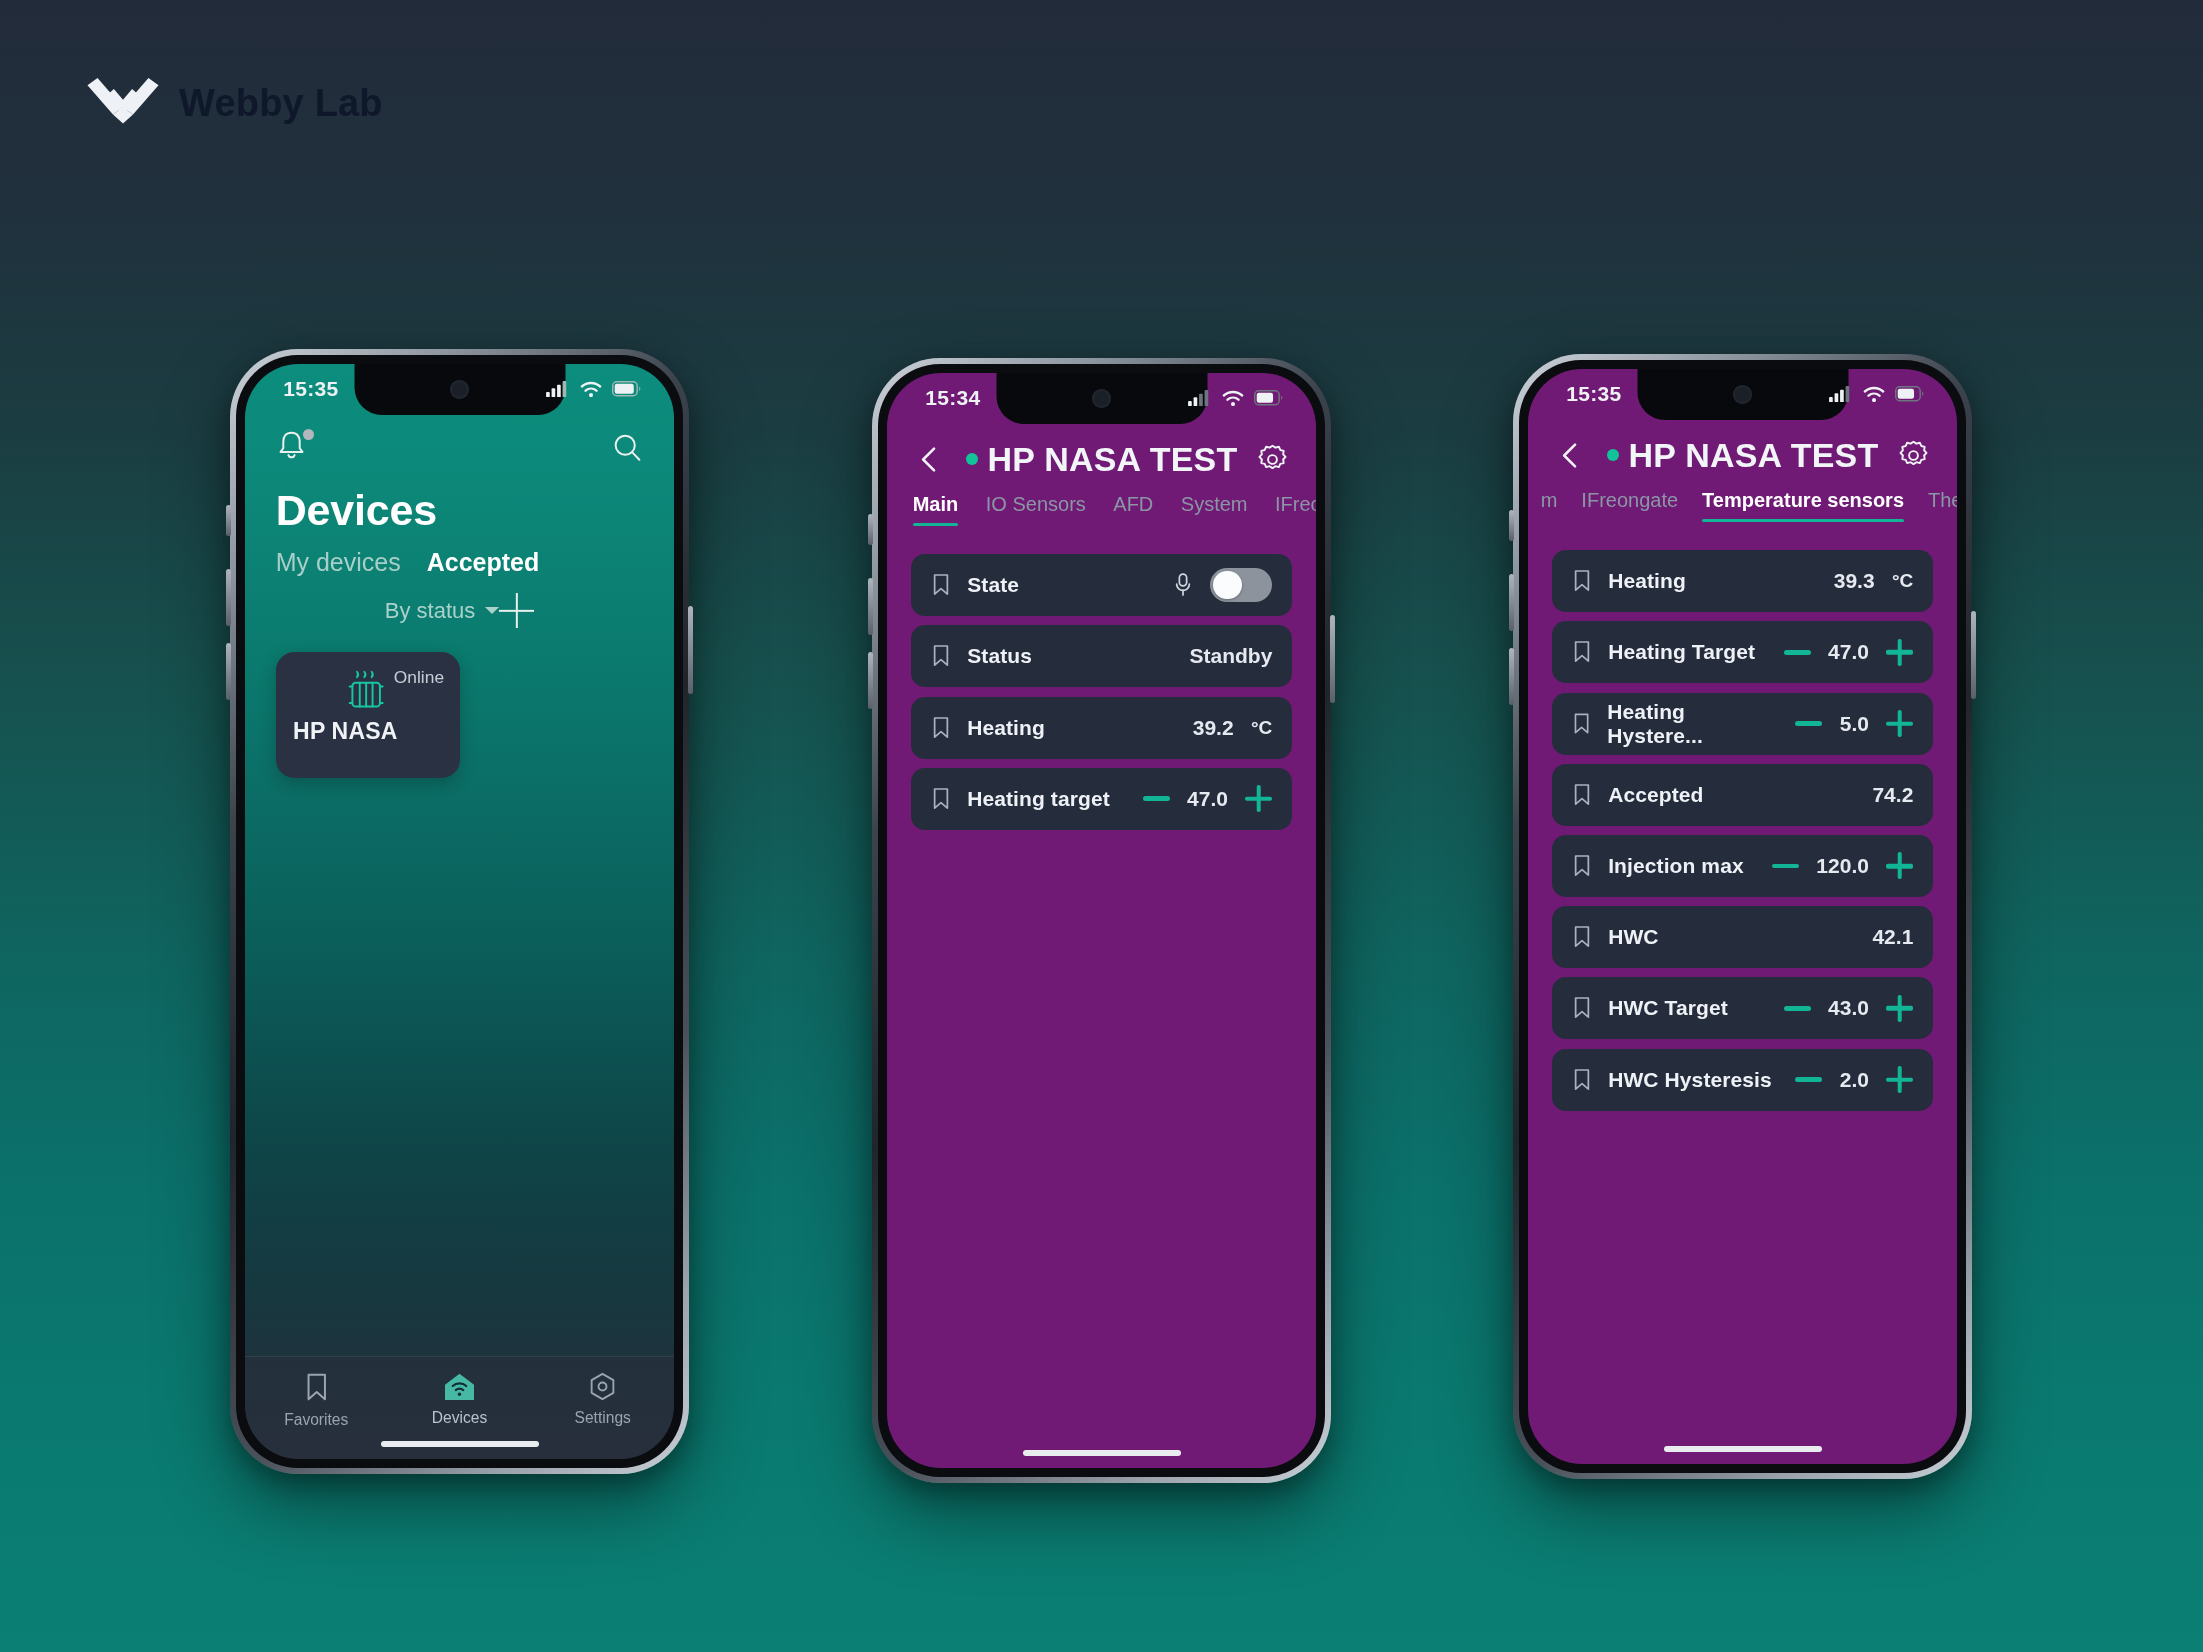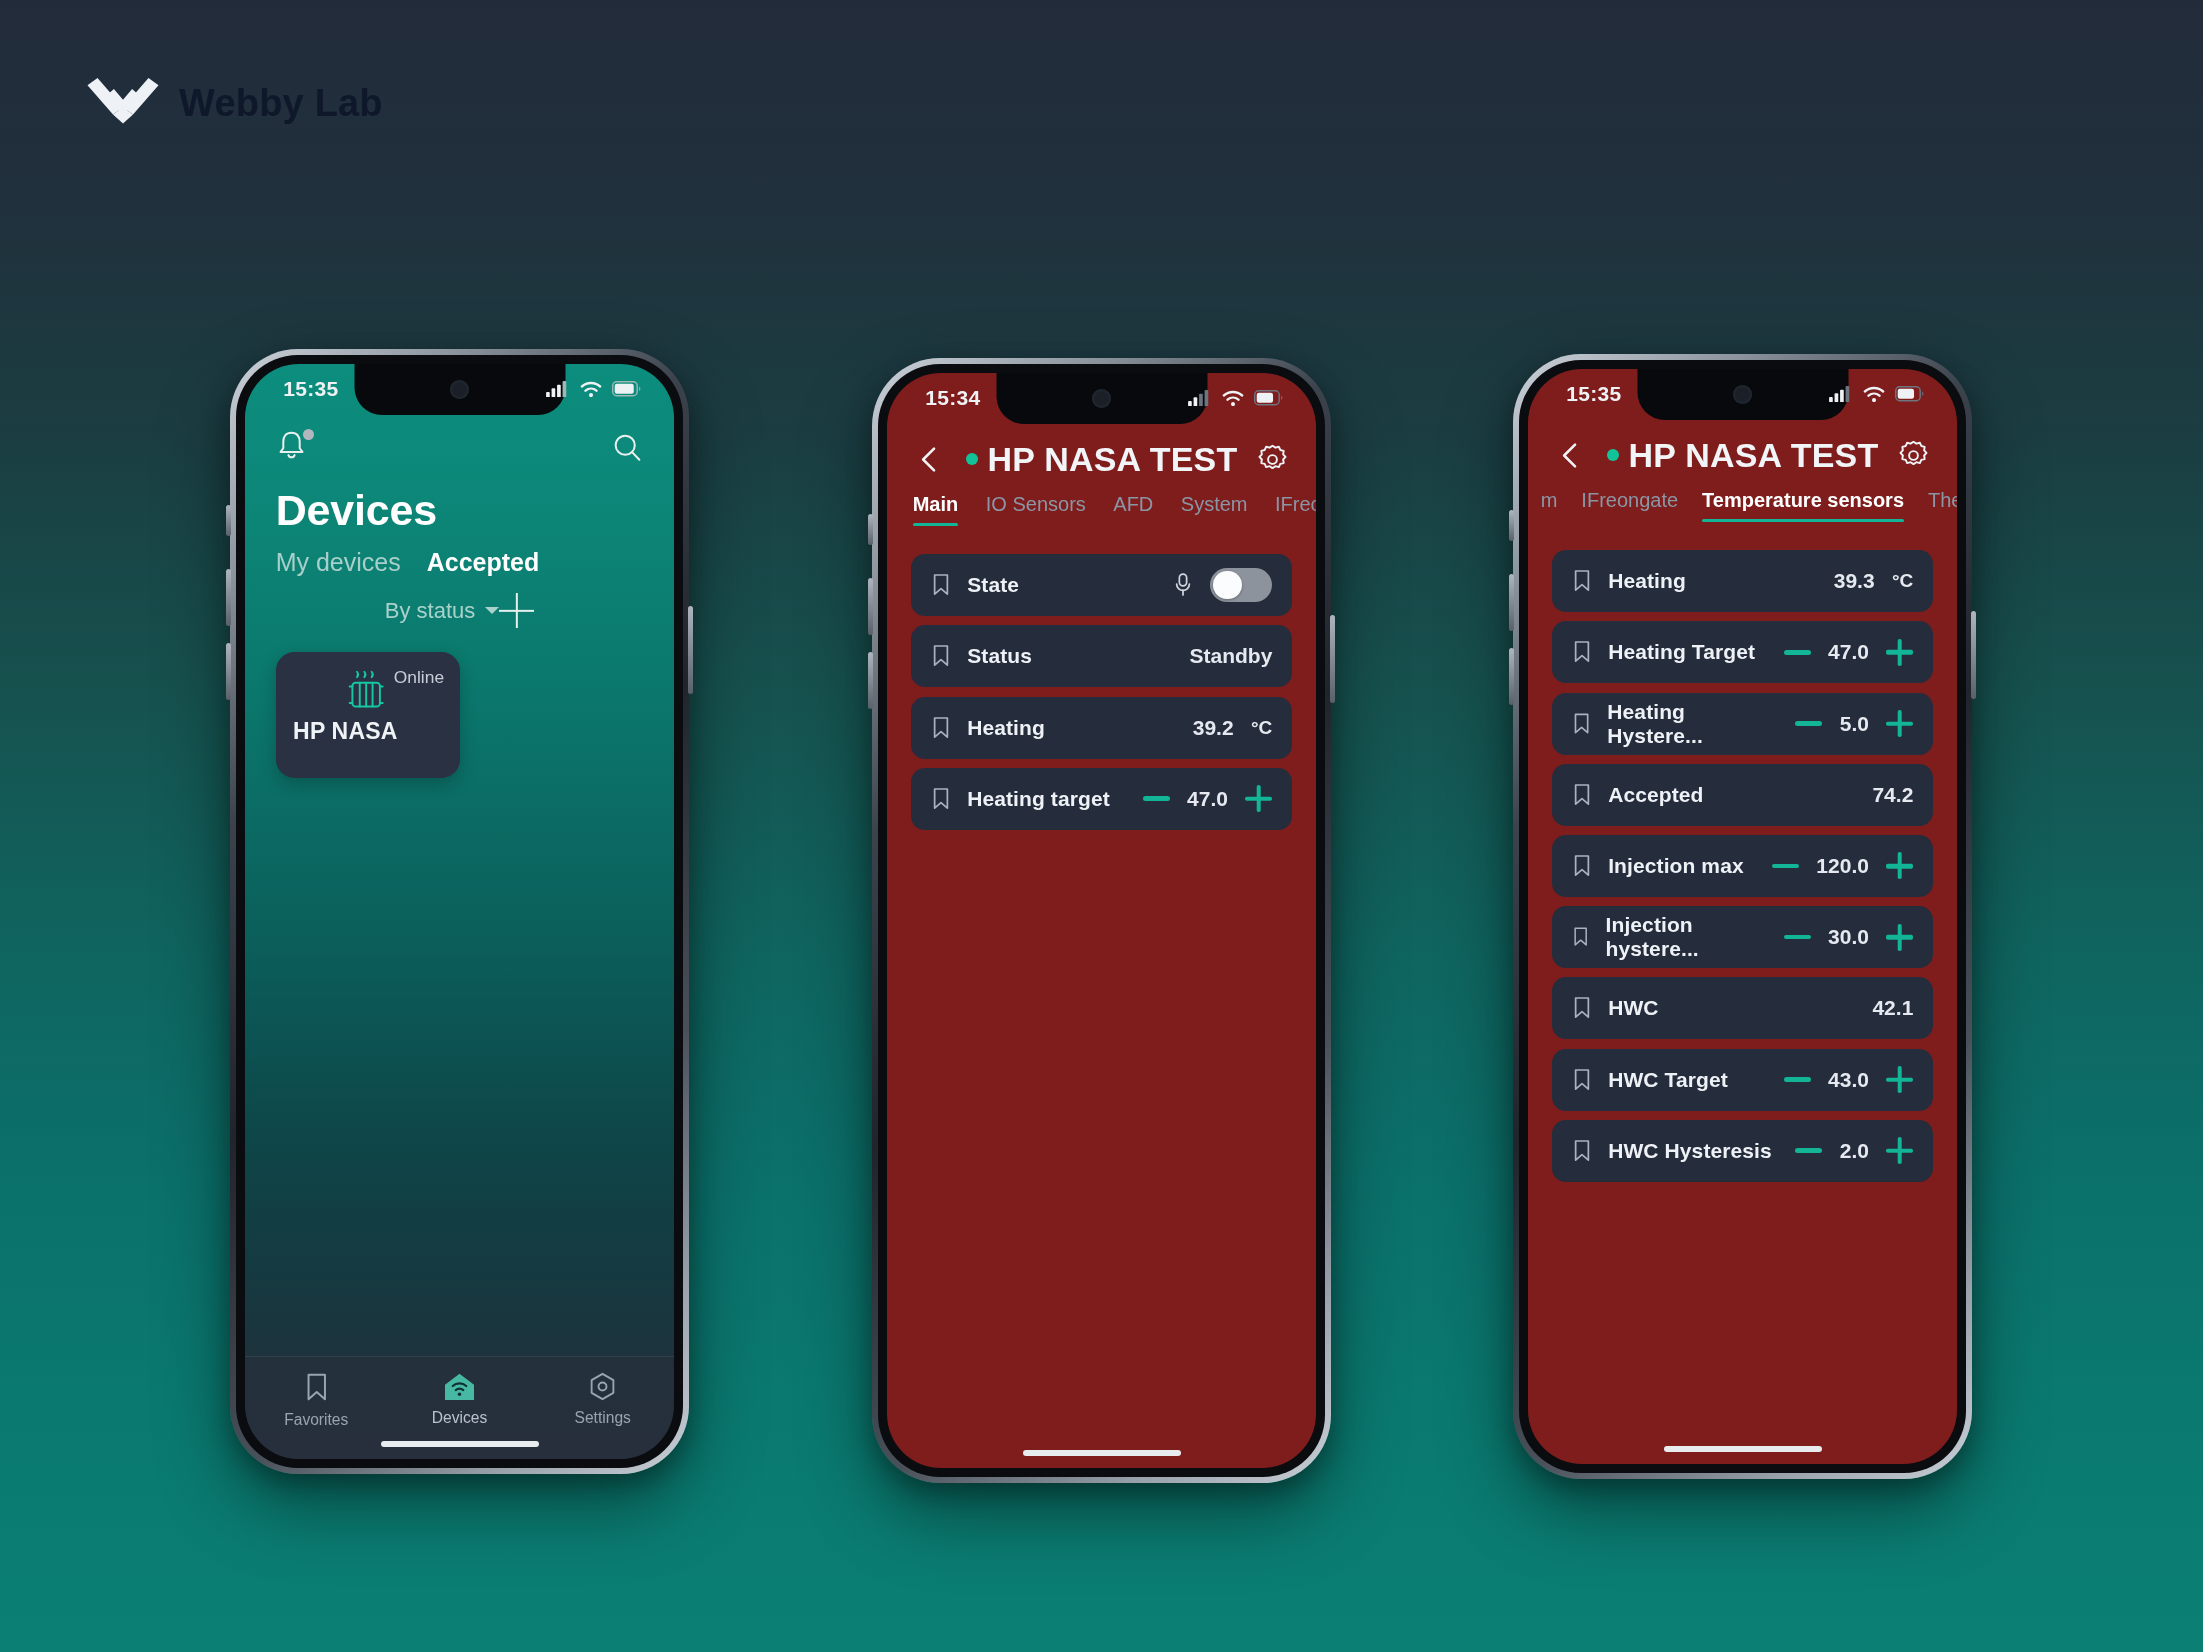--- a/index.html
+++ b/index.html
@@ -166,21 +166,21 @@
     display:flex; align-items:flex-start; justify-content:space-around;
     padding-top:14.7px;
     background:rgba(40,47,60,0.55);
   }
   .navitem{ display:flex; flex-direction:column; align-items:center; gap:8.3px; width:101px; }
   .navlabel{ font-size:15.6px; color:#9aa3b0; font-weight:500; }
   .navitem.active .navlabel{ color:#b9c2cd; }
 
   
   .screen-dark{
-    background:#7f1d1d;
+    background:#701a75;
     display:flex; flex-direction:column;
   }
   .det-header{
     margin-top:58px; height:57px;
     display:flex; align-items:center; padding:0 27.5px;
     position:relative;
   }
   .back-chev{ width:31px; height:31px; flex:0 0 auto; }
   .det-title{
     position:absolute; left:0; right:0; text-align:center;
@@ -581,31 +581,20 @@
               <path d="M4 2 h14 v21 l-7 -6 l-7 6 z" class="bk" stroke-width="1.9" fill="none" stroke-linejoin="round"></path>
             </svg>
           <div class="row-label">Injection max</div>
           <div class="row-right">
             <div class="minus"></div>
             <div class="row-value">120.0</div>
             <div class="plus-ic"></div>
           </div>
         </div>
 
-        <div class="row">
-          <svg width="20" height="24" viewBox="0 0 22 26">
-              <path d="M4 2 h14 v21 l-7 -6 l-7 6 z" class="bk" stroke-width="1.9" fill="none" stroke-linejoin="round"></path>
-            </svg>
-          <div class="row-label">Injection hystere...</div>
-          <div class="row-right">
-            <div class="minus"></div>
-            <div class="row-value">30.0</div>
-            <div class="plus-ic"></div>
-          </div>
-        </div>
 
         <div class="row">
           <svg width="20" height="24" viewBox="0 0 22 26">
               <path d="M4 2 h14 v21 l-7 -6 l-7 6 z" class="bk" stroke-width="1.9" fill="none" stroke-linejoin="round"></path>
             </svg>
           <div class="row-label">HWC</div>
           <div class="row-right">
             <div class="row-value">42.1</div>
           </div>
         </div>

